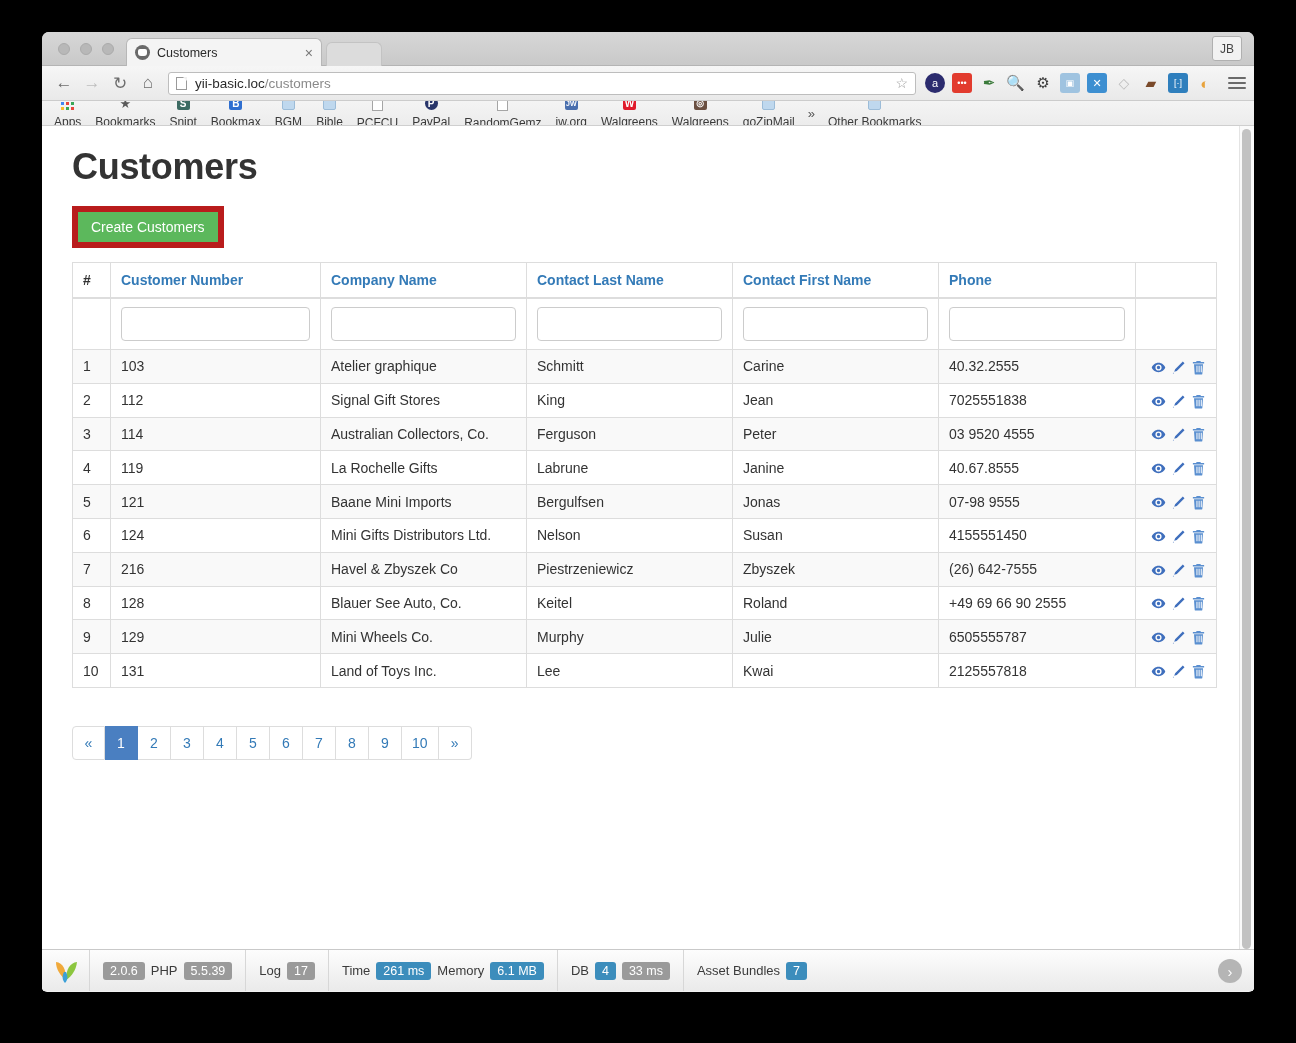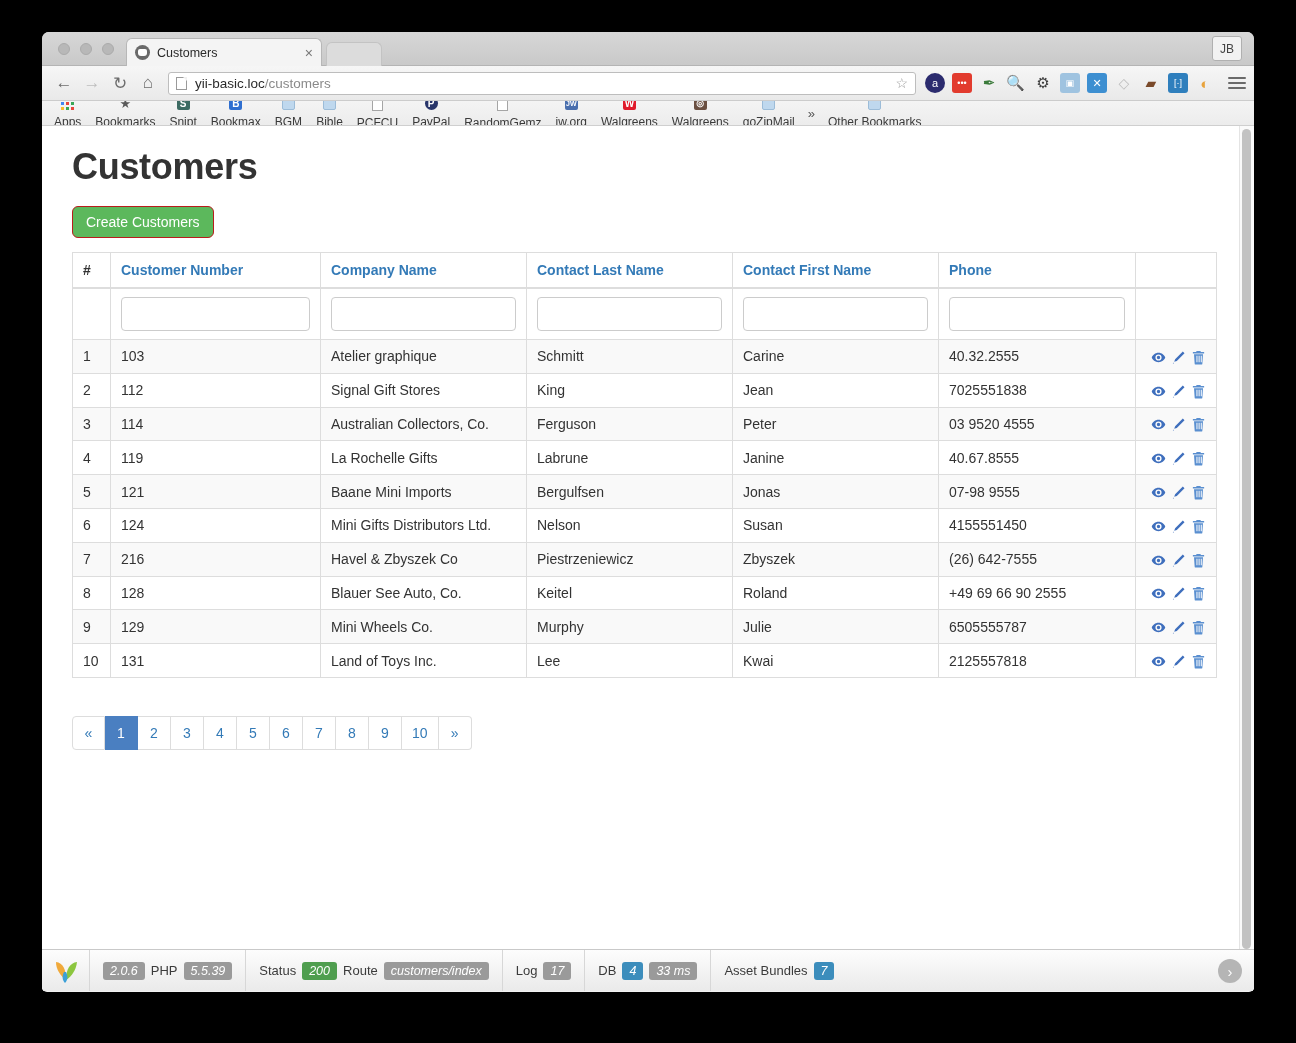--- a/index.html
+++ b/index.html
@@ -217,23 +217,23 @@
   }
   .breadcrumb a { color: #337ab7; text-decoration: none; }
   .breadcrumb .sep { color: #ccc; padding: 0 5px; }
   .breadcrumb .cur { color: #777; }
   h1.page-title {
     font-size: 36px; font-weight: bold; margin: 0 0 18px 0;
     color: #333; letter-spacing: -0.3px;
   }
   .btn-create {
     display: inline-block;
-    background: #5cb85c; border: 1px solid #b91c1c;
+    background: #5cb85c; border: 6px solid #b91c1c;
     color: #fff; font-size: 14px;
-    padding: 7px 13px; border-radius: 6px;
+    padding: 7px 13px; border-radius: 0;
     margin-bottom: 14px;
   }
   .summary { font-size: 14px; color: #333; margin-bottom: 7px; }
   .summary b { font-weight: bold; }
 
   table.grid {
     width: 1144px;
     border-collapse: collapse;
     font-size: 14px;
     table-layout: fixed;
@@ -309,21 +309,21 @@
   .dbg-group {
     display: flex; align-items: center; gap: 6px;
     padding: 0 13px; height: 42px;
     border-right: 1px solid #d7d7d7;
     white-space: nowrap;
   }
   .dbg-group.last { border-right: none; flex: 1 1 auto; }
   .dbg-label { color: #3b3b3b; }
   .pill {
     display: inline-block; padding: 2px 7px;
-    border-radius: 3px; color: #fff; font-size: 12.5px; font-style: italic;
+    border-radius: 3px; color: #fff; font-size: 12.5px;
   }
   .pill.grey  { background: #9a9a9a; }
   .pill.green { background: #4f9e4f; }
   .pill.blue  { background: #3c8dbc; }
   .dbg-toggle {
     position: absolute; right: 12px; top: 9px;
     width: 24px; height: 24px; border-radius: 12px;
     background: #b5b5b5; color: #fff;
     display: flex; align-items: center; justify-content: center;
     font-size: 15px;
@@ -663,28 +663,28 @@
           <path d="M13 22 C13 11, 17 5, 24 4 C23 12, 19 18, 13 22 Z" fill="#8cc63f"></path>
           <path d="M11 14 C9 18, 9 22, 12 25 C15 22, 15 18, 13 14 Z" fill="#3ca0d8"></path>
         </svg>
       </div>
       <div class="dbg-group">
         <span class="pill grey">2.0.6</span>
         <span class="dbg-label">PHP</span>
         <span class="pill grey">5.5.39</span>
       </div>
       <div class="dbg-group">
-        <span class="dbg-label">Status</span>
-        <span class="pill green">200</span>
-        <span class="dbg-label">Route</span>
-        <span class="pill grey">customers/index</span>
+        <span class="dbg-label">Log</span>
+        <span class="pill grey">17</span>
       </div>
       <div class="dbg-group">
-        <span class="dbg-label">Log</span>
-        <span class="pill grey">17</span>
+        <span class="dbg-label">Time</span>
+        <span class="pill blue">261 ms</span>
+        <span class="dbg-label">Memory</span>
+        <span class="pill blue">6.1 MB</span>
       </div>
       <div class="dbg-group">
         <span class="dbg-label">DB</span>
         <span class="pill blue">4</span>
         <span class="pill grey">33 ms</span>
       </div>
       <div class="dbg-group last">
         <span class="dbg-label">Asset Bundles</span>
         <span class="pill blue">7</span>
       </div>

